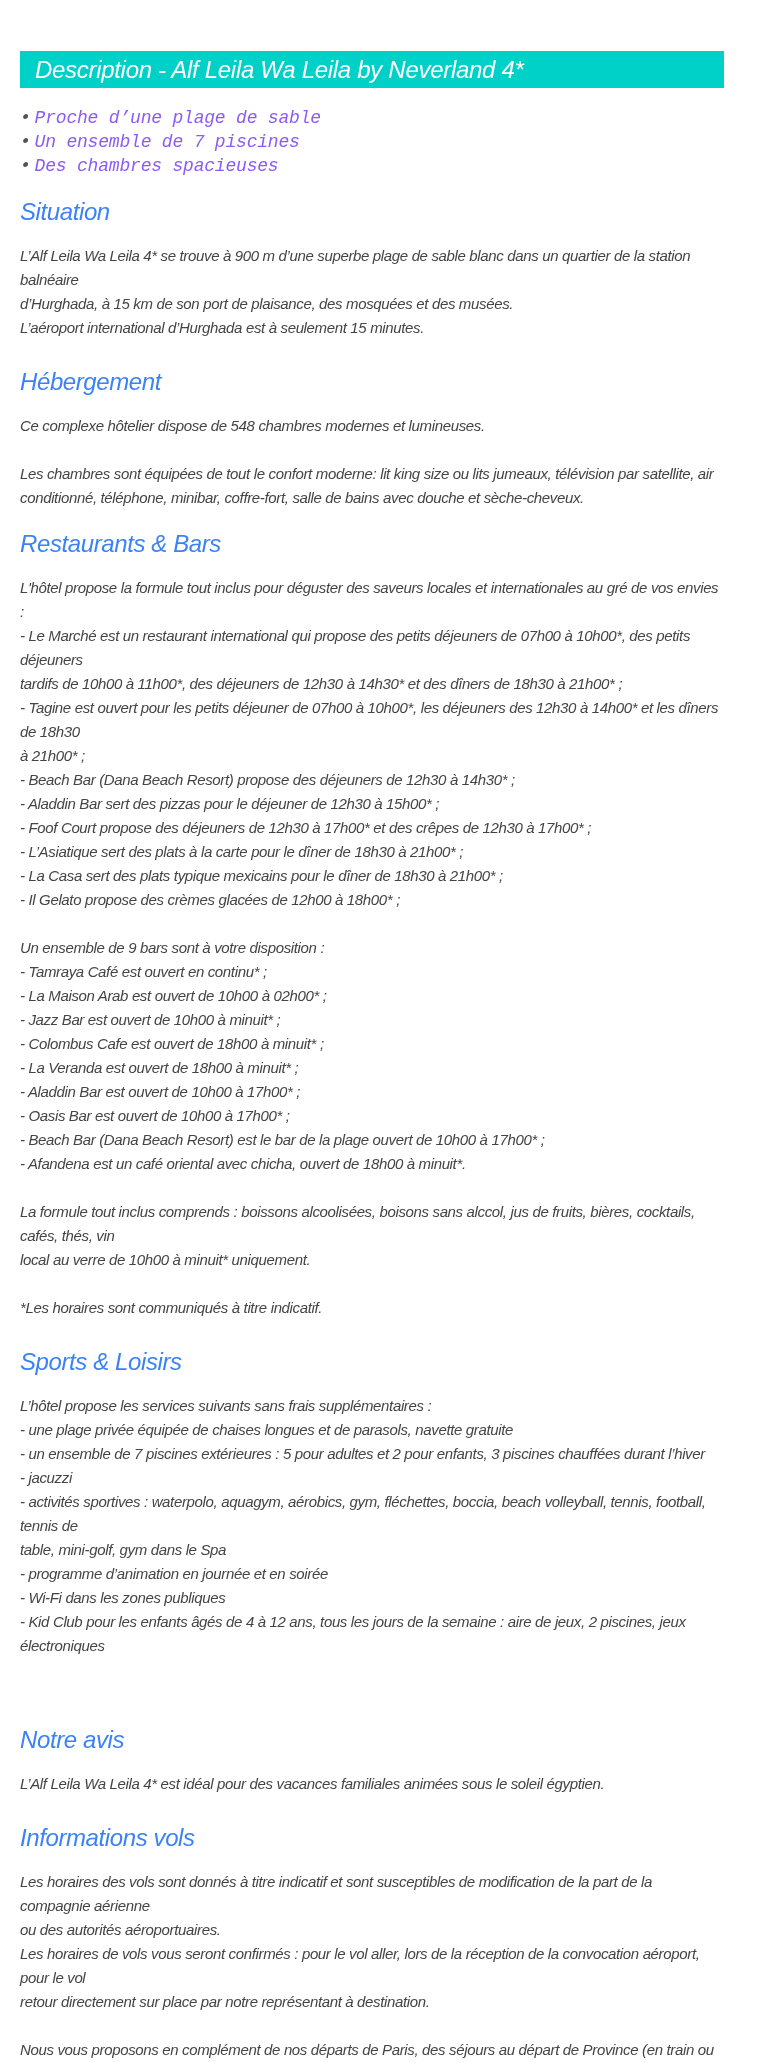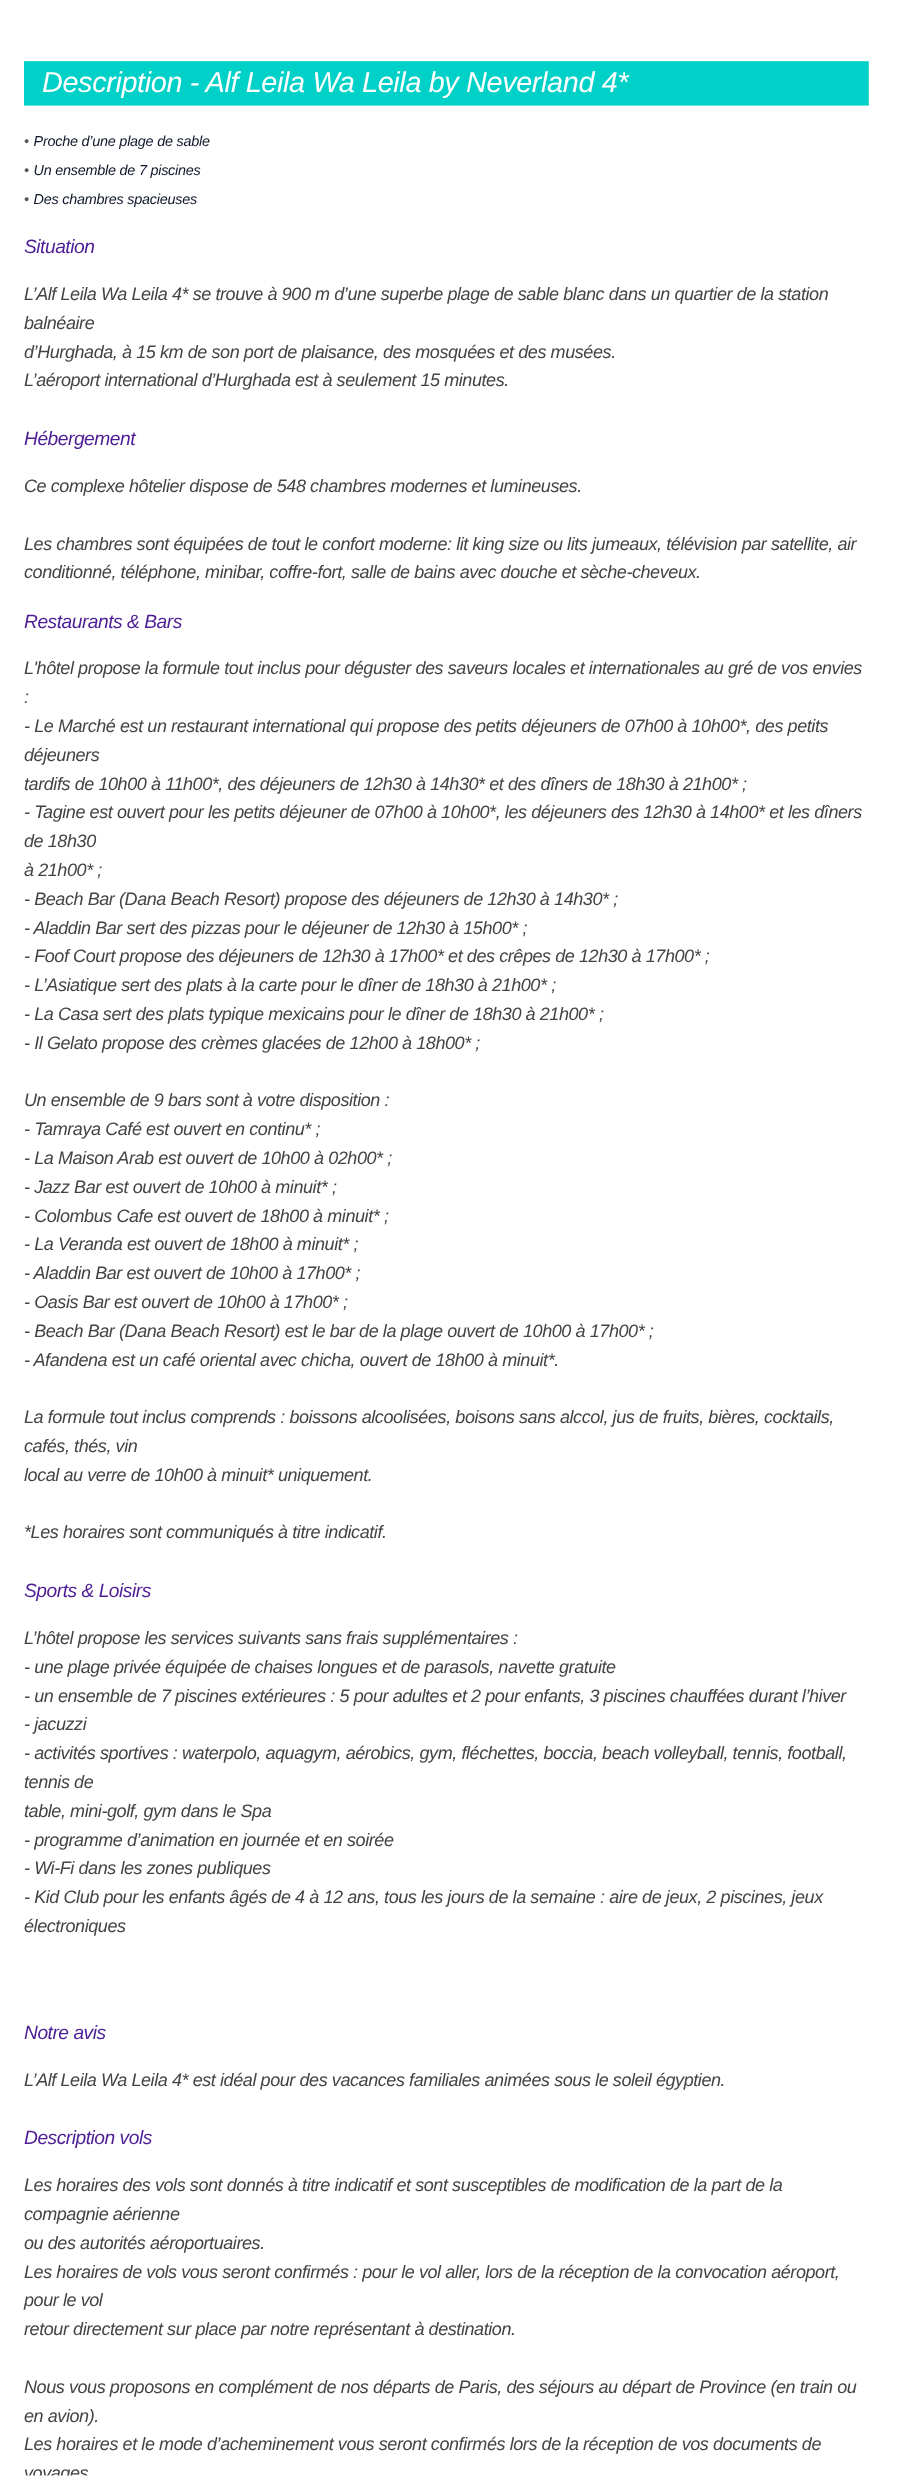--- a/index.html
+++ b/index.html
@@ -23,28 +23,28 @@
       margin: 0;
       font-size: 24px;
       font-style: italic;
       font-weight: normal;
       color: #ffffff;
       letter-spacing: -0.3px;
       font-family: "Liberation Sans", sans-serif;
     }
     .bullets { margin: 18px 0 0 0; padding: 0; list-style: none; }
     .bullets li {
-      font-size: 12px; font-style: italic; color: #0f172a;
-      line-height: 24px; letter-spacing: -0.2px;
+      font-size: 18px; font-style: italic; color: #8b5cf6;
+      line-height: 24px; letter-spacing: -0.2px; font-family: Liberation Mono, monospace;
     }
     .bullets li::before { content: "\2022"; margin-right: 4px; color: #555; }
     h2 {
       margin: 0;
-      color: #4c1d95;
-      font-size: 16px;
+      color: #3b82f6;
+      font-size: 24px;
       font-style: italic;
       font-weight: normal;
       letter-spacing: -0.4px;
       font-family: "Liberation Sans", sans-serif;
     }
     .section { margin-top: 0; }
     p.body {
       margin: 0;
       font-size: 15px;
       font-style: italic;
@@ -134,21 +134,21 @@
     <div class="gap"></div>
   </div>
 
   <div class="section" style="margin-top:44px">
     <h2>Notre avis</h2>
     <div style="height:18px"></div>
     <p class="body">L’Alf Leila Wa Leila 4* est idéal pour des vacances familiales animées sous le soleil égyptien.</p>
   </div>
 
   <div class="section" style="margin-top:28px">
-    <h2>Description vols</h2>
+    <h2>Informations vols</h2>
     <div style="height:18px"></div>
     <p class="body">Les horaires des vols sont donnés à titre indicatif et sont susceptibles de modification de la part de la compagnie aérienne
 ou des autorités aéroportuaires.
 Les horaires de vols vous seront confirmés : pour le vol aller, lors de la réception de la convocation aéroport, pour le vol
 retour directement sur place par notre représentant à destination.</p>
     <div class="gap"></div>
     <p class="body">Nous vous proposons en complément de nos départs de Paris, des séjours au départ de Province (en train ou en avion).
 Les horaires et le mode d’acheminement vous seront confirmés lors de la réception de vos documents de voyages.
 La continuité de votre acheminement jusqu'à votre destination finale est assurée directement par la compagnie aérienne,
 même en cas de perturbations à l’aller ou au retour.</p>

